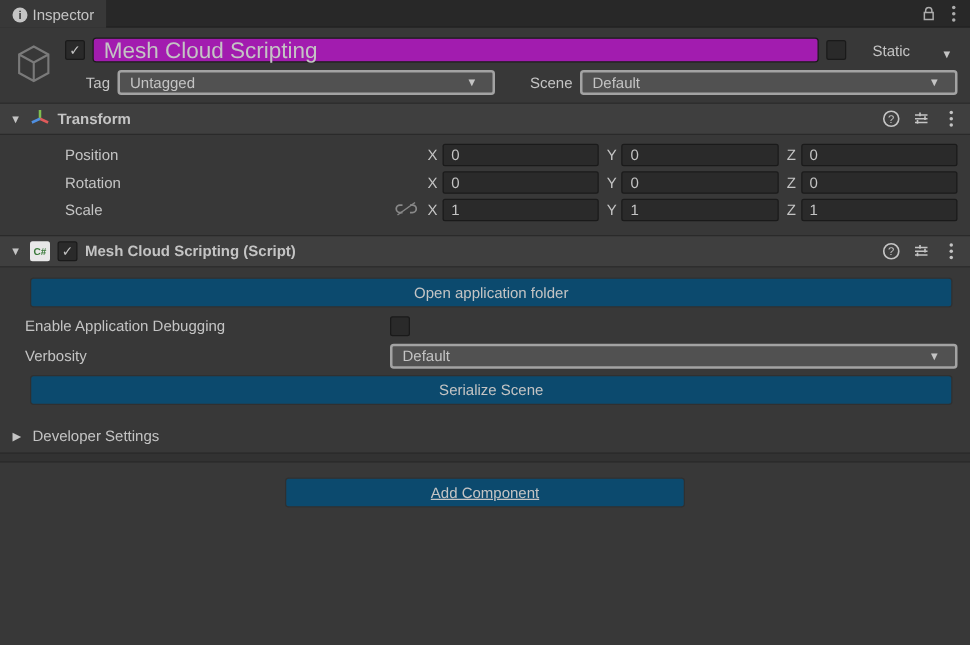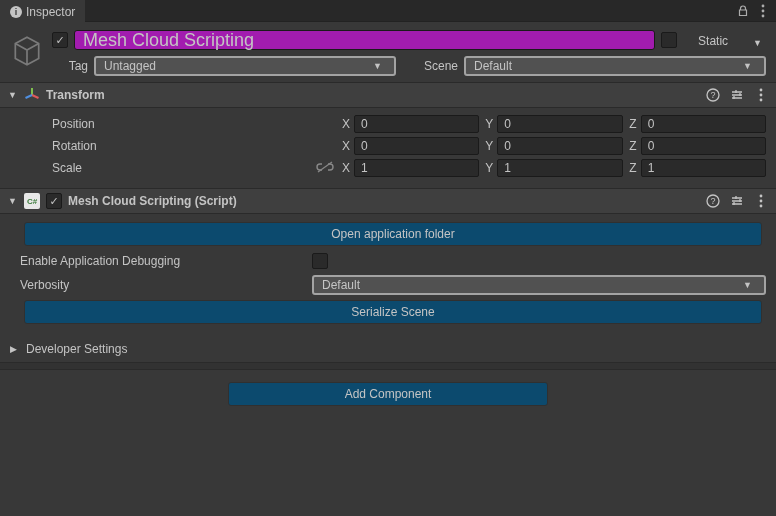--- a/index.html
+++ b/index.html
@@ -43,21 +43,21 @@
   .btn { background: #0c4a6e; border: 1px solid #303030; border-radius: 3px; padding: 4px 0; text-align: center; color: #c4c4c4; cursor: pointer; }
   .full-btn { margin: 4px 4px; }
   
   .prop-row { display: flex; align-items: center; height: 22px; margin: 2px 0; }
   .prop-row .plbl { width: 292px; }
   
   .dev-sect { padding: 6px 10px; display: flex; align-items: center; gap: 6px; background: #383838; }
   
   .divider { height: 8px; background: #323232; border-top: 1px solid #2a2a2a; border-bottom: 1px solid #2a2a2a; }
   
-  .add-comp-area { padding: 12px 0; display: flex; justify-content: center; }
+  .add-comp-area { padding: 12px 0; display: flex; justify-content: center; text-decoration: underline; }
   .add-comp-btn { width: 320px; }
   
   .lock-ic, .kebab-ic { color: #c4c4c4; opacity: .85; }
   
   .cs-icon { width:16px; height:16px; background:#e8e8e8; border-radius:2px; display:flex; align-items:center; justify-content:center; font-size:8px; color:#3a7a3a; font-weight:bold; }
 </style>
 </head>
 <body>
 
 <div class="tab-bar">

